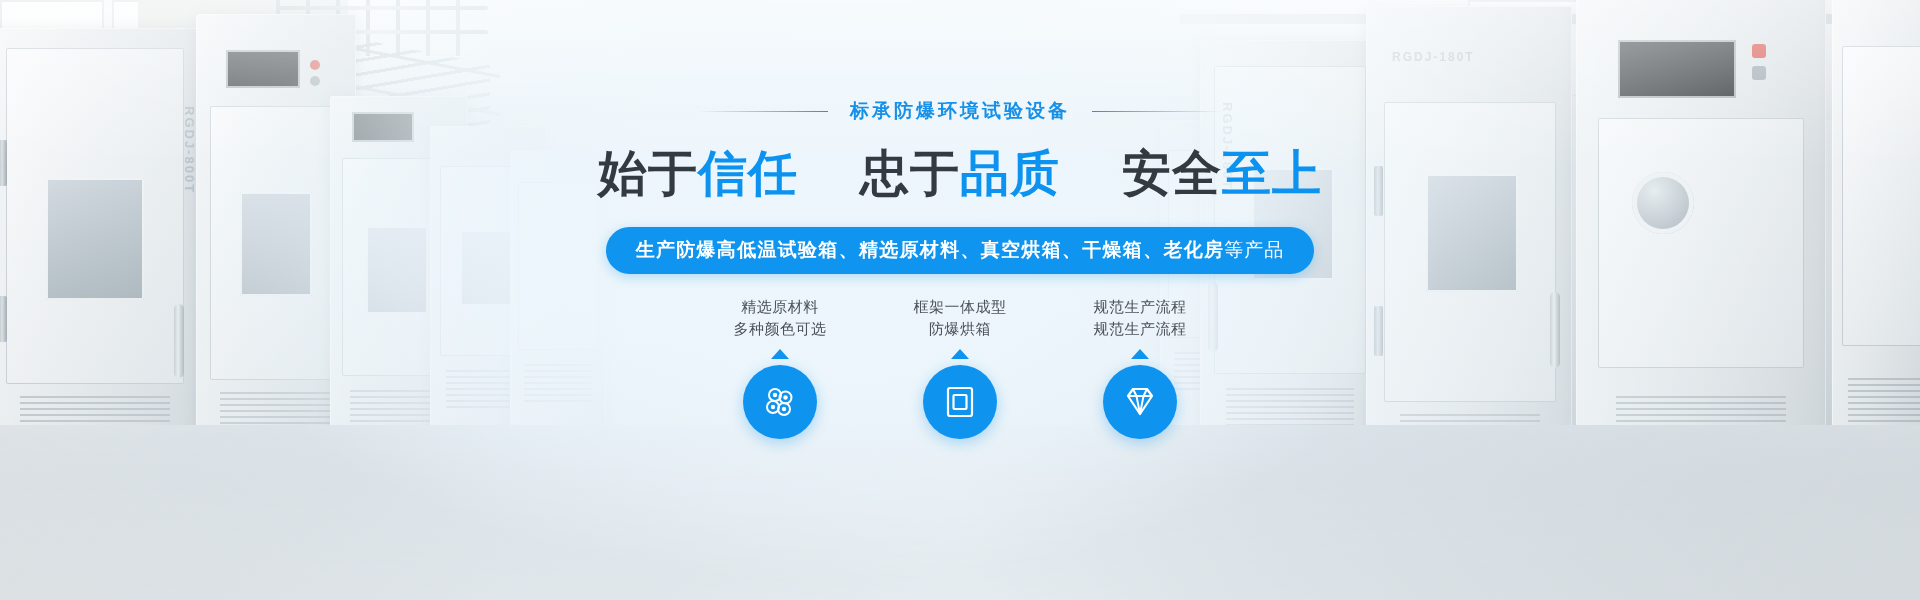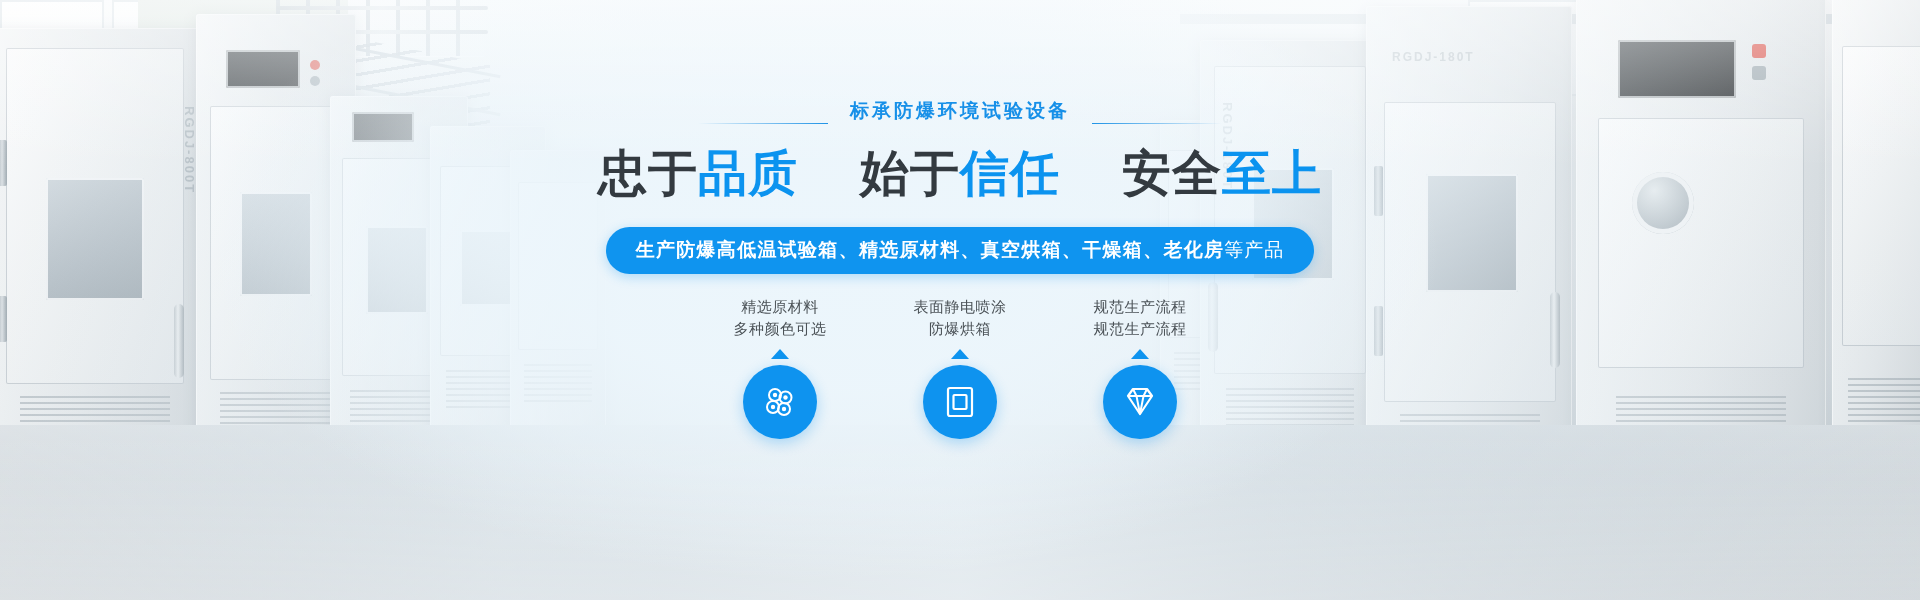--- a/index.html
+++ b/index.html
@@ -110,21 +110,21 @@
   }
 
   
   .content {
     position:absolute; left:0; top:0; width:1920px; height:600px;
     display:flex; flex-direction:column; align-items:center;
   }
 
   
   .tagline-row {
-    display:flex; align-items:flex-end; gap:22px; margin-top:98px;
+    display:flex; align-items:center; gap:22px; margin-top:98px;
   }
   .rule { width:130px; height:1px; background:linear-gradient(90deg,rgba(30,150,235,0),#1f93e6); }
   .rule.right { background:linear-gradient(90deg,#1f93e6,rgba(30,150,235,0)); }
   .tagline {
     color:#1790e8; font-size:19px; font-weight:bold; letter-spacing:3px;
     white-space:nowrap;
   }
 
   
   .headline {
@@ -293,24 +293,24 @@
   <div class="content">
 
     <div class="tagline-row">
       <span class="rule"></span>
       <span class="tagline">标承防爆环境试验设备</span>
       <span class="rule right"></span>
     </div>
 
     <div class="headline">
       <span class="hl">
-        <span class="dark">忠于</span><span class="blue">品质</span>
+        <span class="dark">始于</span><span class="blue">信任</span>
       </span>
       <span class="hl">
-        <span class="dark">始于</span><span class="blue">信任</span>
+        <span class="dark">忠于</span><span class="blue">品质</span>
       </span>
       <span class="hl">
         <span class="dark">安全</span><span class="blue">至上</span>
       </span>
     </div>
 
     <div class="pill">
       <span>生产防爆高低温试验箱、精选原材料、真空烘箱、干燥箱、老化房</span><span class="thin">等产品</span>
     </div>
 
@@ -335,21 +335,21 @@
               <circle cx="24.5" cy="14.5" r="2.2"></circle>
               <circle cx="12" cy="24" r="2.2"></circle>
               <circle cx="23" cy="26" r="2.2"></circle>
             </g>
           </svg>
         </div>
       </div>
 
       <div class="feature">
         <div class="f-text">
-          <div>表面静电喷涂</div>
+          <div>框架一体成型</div>
           <div>防爆烘箱</div>
         </div>
         <div class="f-arrow"></div>
         <div class="f-circle">
           <svg width="36" height="36" viewBox="0 0 36 36">
             <rect x="6" y="4" width="24" height="28" rx="2" fill="none" stroke="#ffffff" stroke-width="2.2"></rect>
             <rect x="11.5" y="11" width="13" height="14" rx="1" fill="none" stroke="#ffffff" stroke-width="2.2"></rect>
           </svg>
         </div>
       </div>

